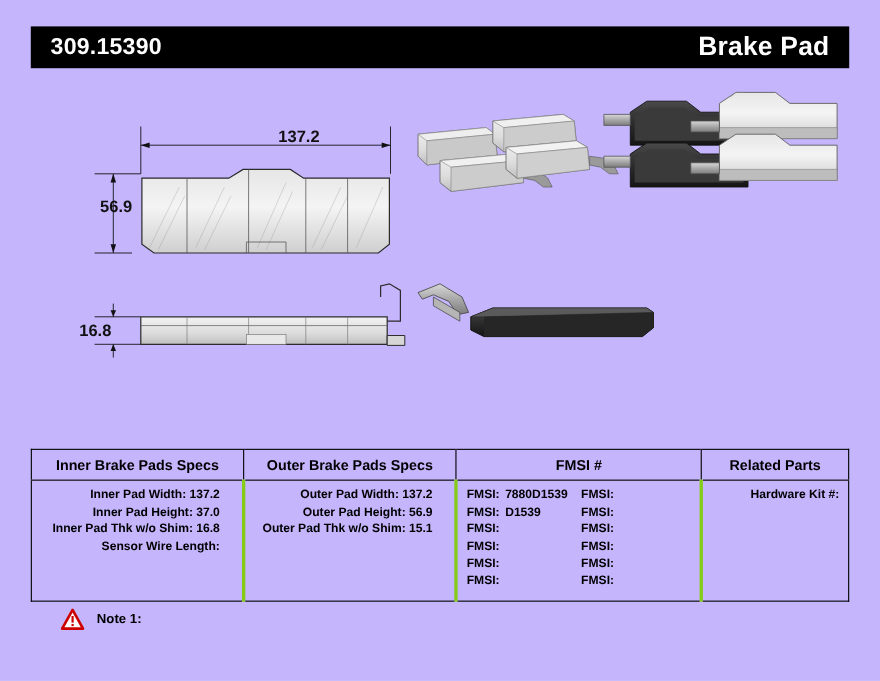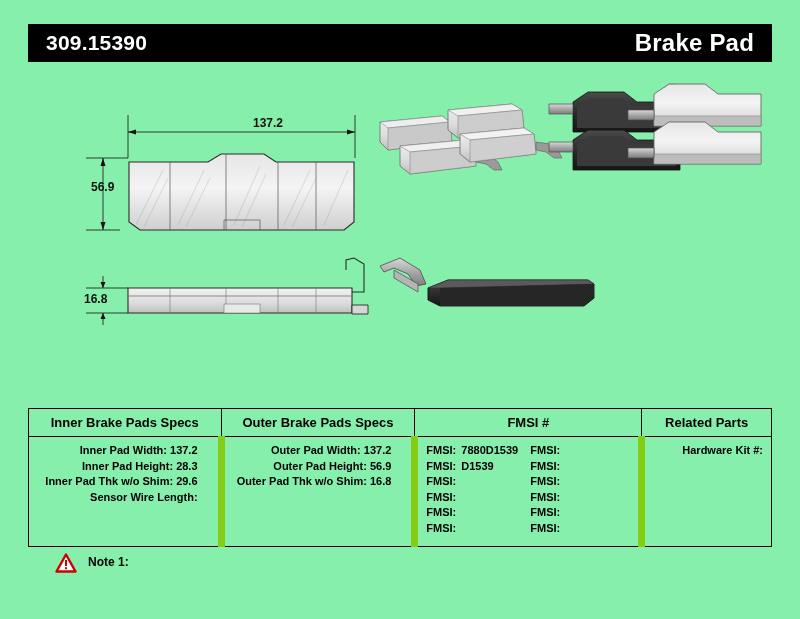--- a/index.html
+++ b/index.html
@@ -8,21 +8,21 @@
     padding: 0;
     width: 800px;
     height: 619px;
     background: #ffffff;
     font-family: "Liberation Sans", sans-serif;
   }
   #page {
     position: relative;
     width: 800px;
     height: 619px;
-    background: #86efac;
+    background: #c4b5fd;
     overflow: hidden;
   }
 
   
   #header {
     position: absolute;
     left: 28px;
     top: 24px;
     width: 744px;
     height: 38px;
@@ -48,21 +48,21 @@
   
   #drawings {
     position: absolute;
     left: 28px;
     top: 70px;
     width: 744px;
     height: 320px;
   }
   .dim-label {
     position: absolute;
-    font-size: 12px;
+    font-size: 15px;
     font-weight: bold;
     color: #111111;
     white-space: nowrap;
   }
 
   
   #spec-table {
     position: absolute;
     left: 28px;
     top: 408px;
@@ -76,21 +76,21 @@
     border-left: none;
     height: 28px;
     text-align: center;
     font-size: 13px;
     font-weight: bold;
     color: #000000;
     padding: 0 4px;
   }
   #spec-table .hdr-row td:last-child { border-right: none; }
   #spec-table .body-row td {
-    border-right: 7px solid #84cc16;
+    border-right: 3px solid #84cc16;
     vertical-align: top;
     padding: 6px 8px 10px 8px;
   }
   #spec-table .body-row td:last-child { border-right: none; }
 
   .col-inner, .col-outer { width: 195px; margin-top: 34px; }
   .col-fmsi { width: 207px; }
   .col-related { width: 147px; }
 
   .spec-line {
@@ -302,44 +302,44 @@
         <path d="M412,218 L566,214 L566,228 L556,236 L412,236 Z" fill="#262626" stroke="none"></path>
 
         <path d="M352,196 L372,188 L392,200 L398,214 L388,216 L380,204 L366,198 L356,202 Z" fill="url(#steelgrad)" stroke="#4a4a4a" stroke-width="0.8"></path>
         <path d="M366,200 L390,214 L390,222 L366,208 Z" fill="#b5b5b5" stroke="#4a4a4a" stroke-width="0.7"></path>
       </g>
     </svg>
 
     
     <div class="dim-label" style="left:225px; top:46px;">137.2</div>
     <div class="dim-label" style="left:42px; top:110px;padding-left:21px;">56.9</div>
-    <div class="dim-label" style="left:56px; top:222px;">16.8</div>
+    <div class="dim-label" style="left:44px; top:222px;">16.8</div>
   </div>
 
   <table id="spec-table">
     <tbody>
         <tr class="hdr-row">
       <td class="col-inner">Inner Brake Pads Specs</td>
       <td class="col-outer">Outer Brake Pads Specs</td>
       <td class="col-fmsi">FMSI #</td>
       <td class="col-related">Related Parts</td>
     </tr>
     <tr class="body-row">
 
       <td>
         <div class="spec-line">Inner Pad Width: 137.2</div>
-        <div class="spec-line">Inner Pad Height: 28.3</div>
-        <div class="spec-line">Inner Pad Thk w/o Shim: 29.6</div>
+        <div class="spec-line">Inner Pad Height: 37.0</div>
+        <div class="spec-line">Inner Pad Thk w/o Shim: 16.8</div>
         <div class="spec-line">Sensor Wire Length:</div>
       </td>
 
       <td>
         <div class="spec-line">Outer Pad Width: 137.2</div>
         <div class="spec-line">Outer Pad Height: 56.9</div>
-        <div class="spec-line">Outer Pad Thk w/o Shim: 16.8</div>
+        <div class="spec-line">Outer Pad Thk w/o Shim: 15.1</div>
       </td>
 
       <td>
         <div class="fmsi-grid">
           <div class="fmsi-cell">
             <span>FMSI:</span><span class="val">7880D1539</span>
           </div>
           <div class="fmsi-cell">
             <span>FMSI:</span><span class="val"></span>
           </div>

